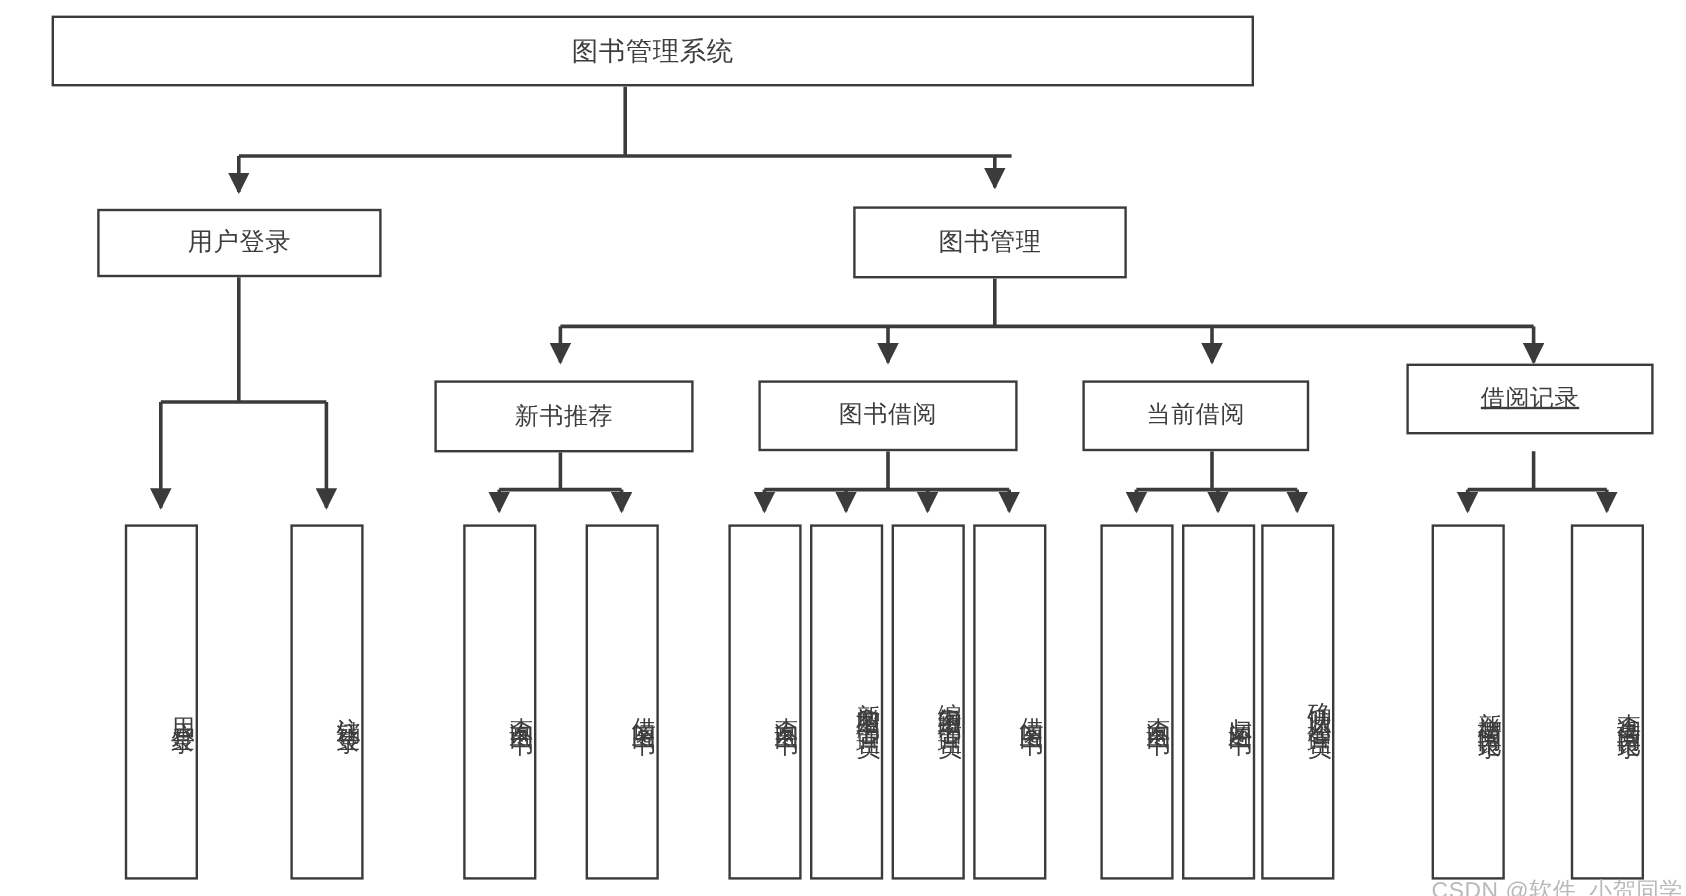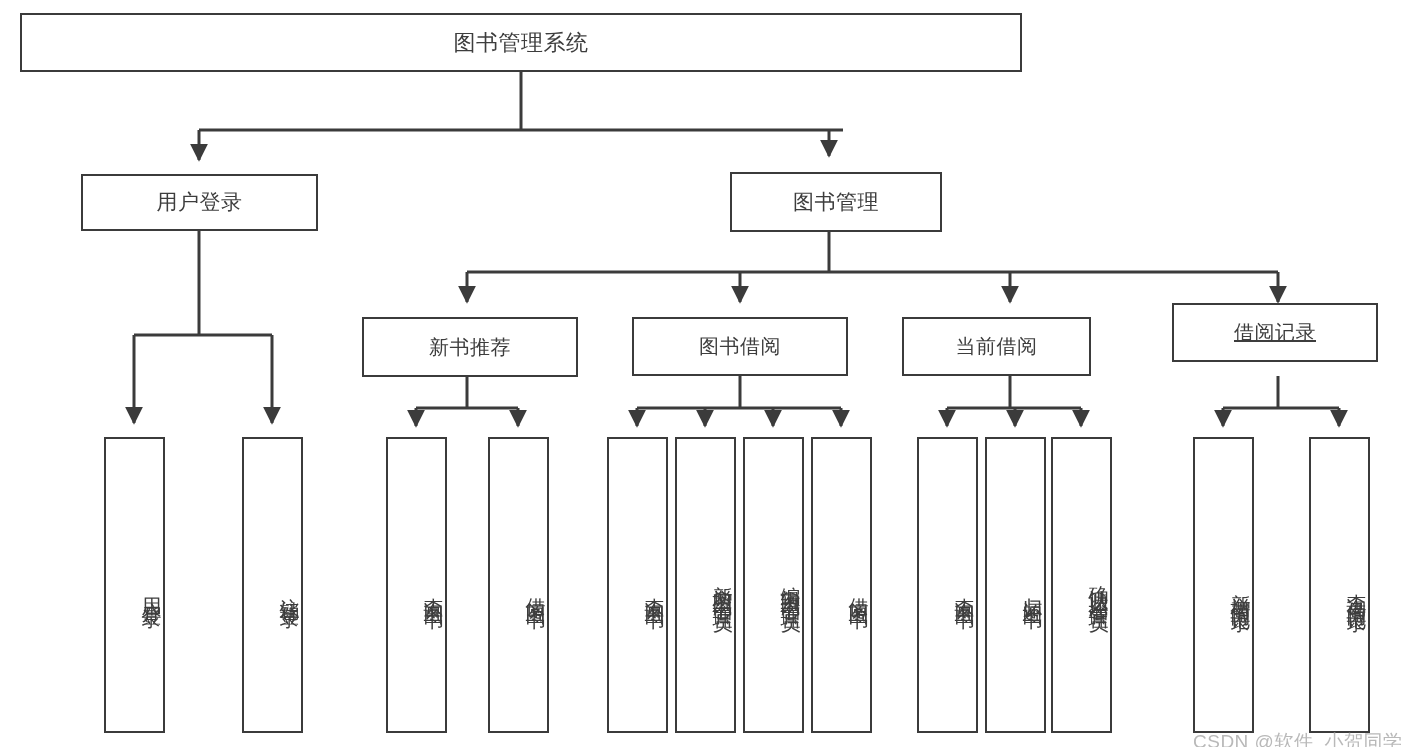--- a/index.html
+++ b/index.html
@@ -35,20 +35,21 @@
     align-items: center;
     justify-content: center;
     color: #3d3d3d;
     font-size: 21px;
     line-height: 1.25;
     letter-spacing: 0.5px;
     text-align: center;
   }
   .node.root {
     font-size: 22px;
+    margin-left: 23px;
   }
   .node.level1 {
     font-size: 21px;
   }
   .node.level2 {
     font-size: 20px;
   }
   .node.leaf {
     font-size: 20px;
     writing-mode: vertical-rl;
@@ -126,21 +127,21 @@
     </g>
   </svg>
 
   <div class="node root" style="left:20px; top:13px; width:1002px; height:59px;">
     <span>图书管理系统</span>
   </div>
 
   <div class="node level1" style="left:81px; top:174px; width:237px; height:57px;">
     <span>用户登录</span>
   </div>
-  <div class="node level1" style="left:730px; top:172px; width:212px; height:60px;">
+  <div class="node level1" style="left:711px; top:172px; width:228px; height:60px;">
     <span>图书管理</span>
   </div>
 
   <div class="node level2" style="left:362px; top:317px; width:216px; height:60px;">
     <span>新书推荐</span>
   </div>
   <div class="node level2" style="left:632px; top:317px; width:216px; height:59px;font-family:Liberation Serif, serif;">
     <span>图书借阅</span>
   </div>
   <div class="node level2" style="left:902px; top:317px; width:189px; height:59px;">

